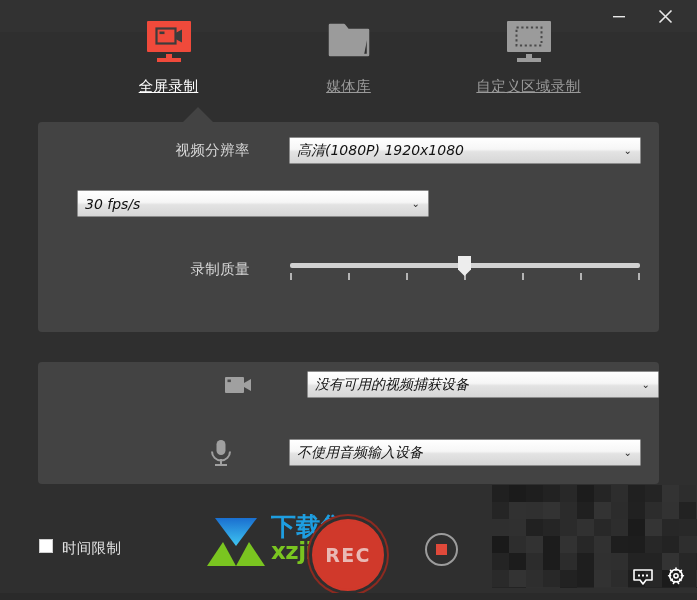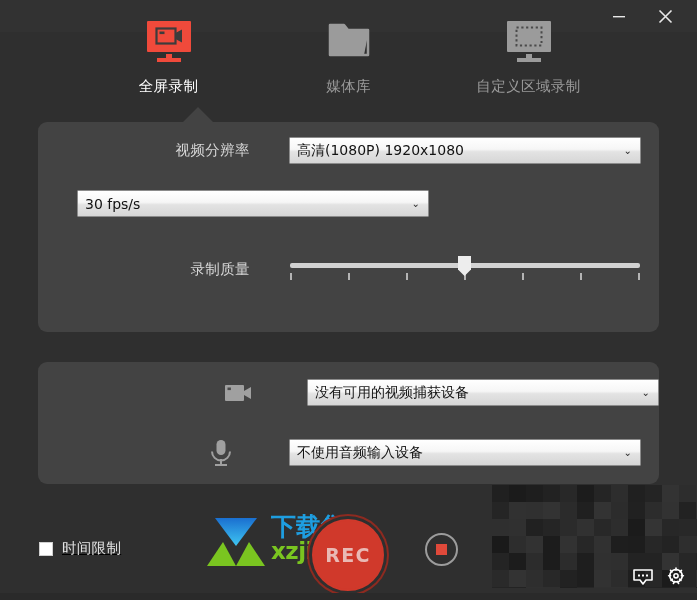--- a/index.html
+++ b/index.html
@@ -41,51 +41,52 @@
     display: flex; flex-direction: column; align-items: center;
     cursor: pointer;
   }
   .tab .ticon { height: 52px; display: flex; align-items: center; justify-content: center; }
   .tab .tlabel {
     margin-top: 9px;
     font-size: 14.5px;
     color: #9a9a9a;
     letter-spacing: .4px;
     white-space: nowrap;
+    text-decoration: underline;
   }
   .tab.active .tlabel { color: #ffffff; }
 
   .tab-pointer {
     position: absolute;
     left: 182px; top: 107px;
     width: 0; height: 0;
     border-left: 16px solid transparent;
     border-right: 16px solid transparent;
     border-bottom: 16px solid #434343;
   }
 
   
   .panel {
     position: absolute;
     background: #434343;
-    border-radius: 9px;
+    border-radius: 4px;
   }
   #panel-settings { left: 38px; top: 122px; width: 621px; height: 210px; }
   #panel-devices  { left: 38px; top: 362px; width: 621px; height: 122px; }
 
   .row { position: absolute; left: 0; width: 621px; display: flex; align-items: center; }
   .row .lbl {
     width: 212px;
     text-align: right;
     padding-right: 0;
     font-size: 14.5px;
     color: #d7d7d7;
     letter-spacing: .4px;
   }
-  .row .field { margin-left: 39px; }
+  .row .field { margin-left: 39px; font-style: italic; }
 
   
   .sel {
     position: relative;
     width: 352px; height: 27px;
     background: linear-gradient(#ffffff 0%, #f6f6f6 45%, #e3e3e3 55%, #d6d6d6 100%);
     border: 1px solid #8b8b8b;
     border-radius: 1px;
     display: flex; align-items: center;
     cursor: pointer;
@@ -139,21 +140,21 @@
     background: #3b3b3b;
   }
   .radio .rl { margin-left: 8px; font-size: 14.5px; color: #e0e0e0; }
 
   
   .devicon { width: 58px; display: flex; justify-content: center; color: #a0a0a0; }
 
   
   .chk-wrap {
     position: absolute; left: 39px; top: 539px;
-    display: flex; align-items: center; cursor: pointer; text-decoration: underline;
+    display: flex; align-items: flex-start; cursor: pointer;
   }
   .chk-box {
     width: 14px; height: 14px; background: #ffffff; border: 1px solid #cfcfcf;
   }
   .chk-label { margin-left: 9px; font-size: 14.5px; color: #e3e3e3; letter-spacing: .3px; }
 
   .rec-btn {
     position: absolute; left: 312px; top: 519px;
     width: 72px; height: 72px; border-radius: 50%;
     background: #d0392b;
@@ -310,21 +311,21 @@
             </div>
           <div class="thumb" id="quality-thumb" style="left: 175px;"></div>
         </div>
       </div>
     </div>
 
   </div>
 
   <div class="panel" id="panel-devices">
 
-    <div class="row" style="top:17px;height:27px;padding-left:40px;">
+    <div class="row" style="top:9px;height:27px;padding-left:40px;">
       <div class="lbl" style="display:flex;justify-content:flex-end;align-items:center;padding-right:0;">
         <span class="devicon">
           <svg width="32" height="24" viewBox="0 0 32 24">
             <rect x="2" y="4" width="19" height="16" rx="1" fill="#a0a0a0"></rect>
             <path d="M21 10 L28 6 L28 18 L21 14 Z" fill="#a0a0a0"></path>
             <rect x="4.5" y="6.5" width="3.4" height="2.6" fill="#4b4b4b"></rect>
           </svg>
         </span>
       </div>
       <div class="field">

